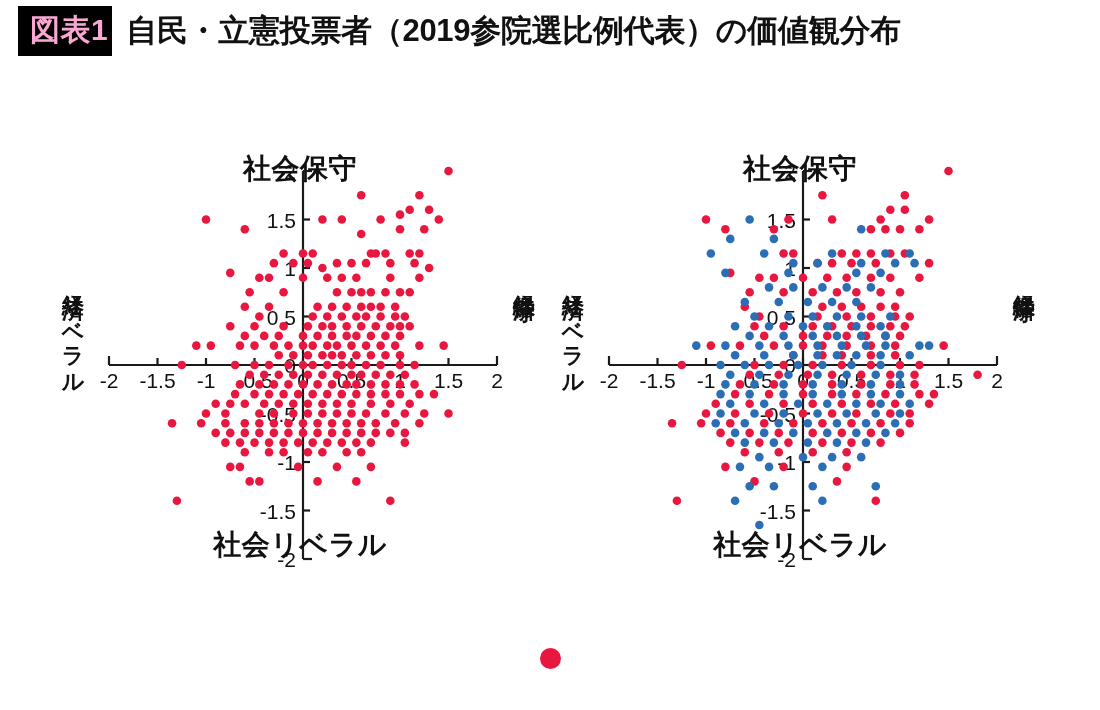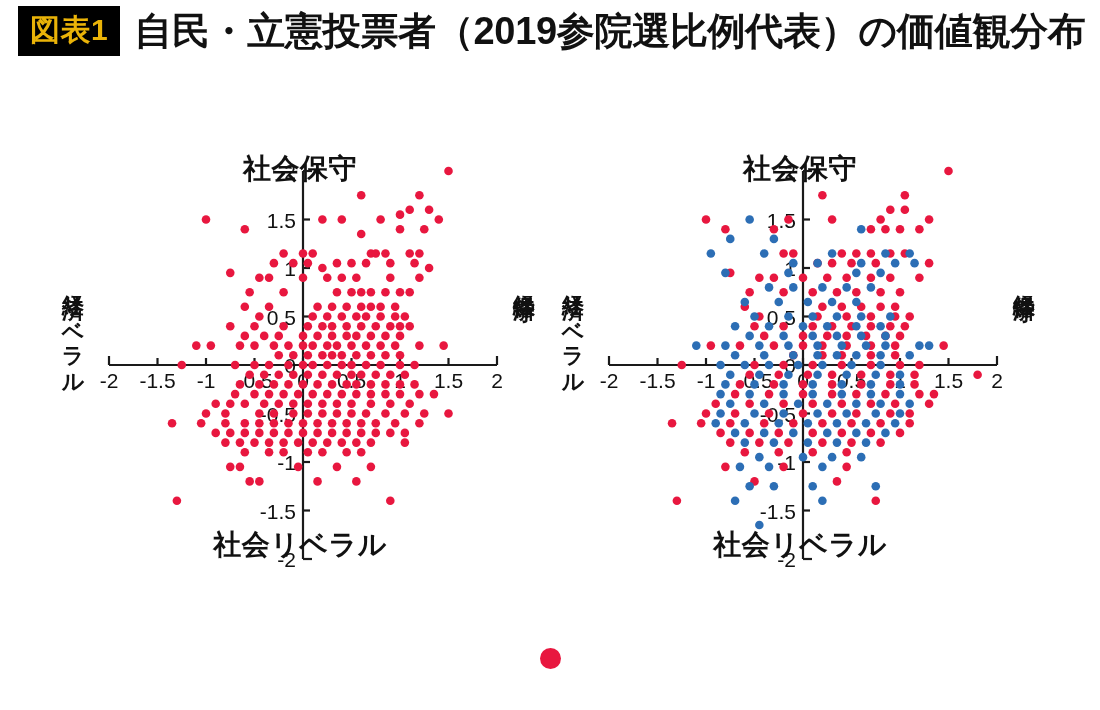--- a/index.html
+++ b/index.html
@@ -24,30 +24,30 @@
     width: 1070px;
     display: block;
   }
   #title-line-1 {
     display: flex;
     align-items: center;
     gap: 14px;
   }
   #figure-badge {
     background: #000000;
-    color: #eab308;
+    color: #f9a8d4;
     font-size: 30px;
     font-weight: bold;
     line-height: 1;
-    padding: 9px 12px 11px 12px;
+    padding: 9px 4px 11px 12px;
     letter-spacing: 0.5px;
     white-space: nowrap;
   }
   .title-text {
-    font-size: 38px;
+    font-size: 31px;
     font-weight: bold;
     line-height: 1.28;
     letter-spacing: -0.3px;
     white-space: nowrap;
     color: #111111;
   }
   #title-line-2 {
     margin-left: 152px;
     margin-top: 4px;
   }

